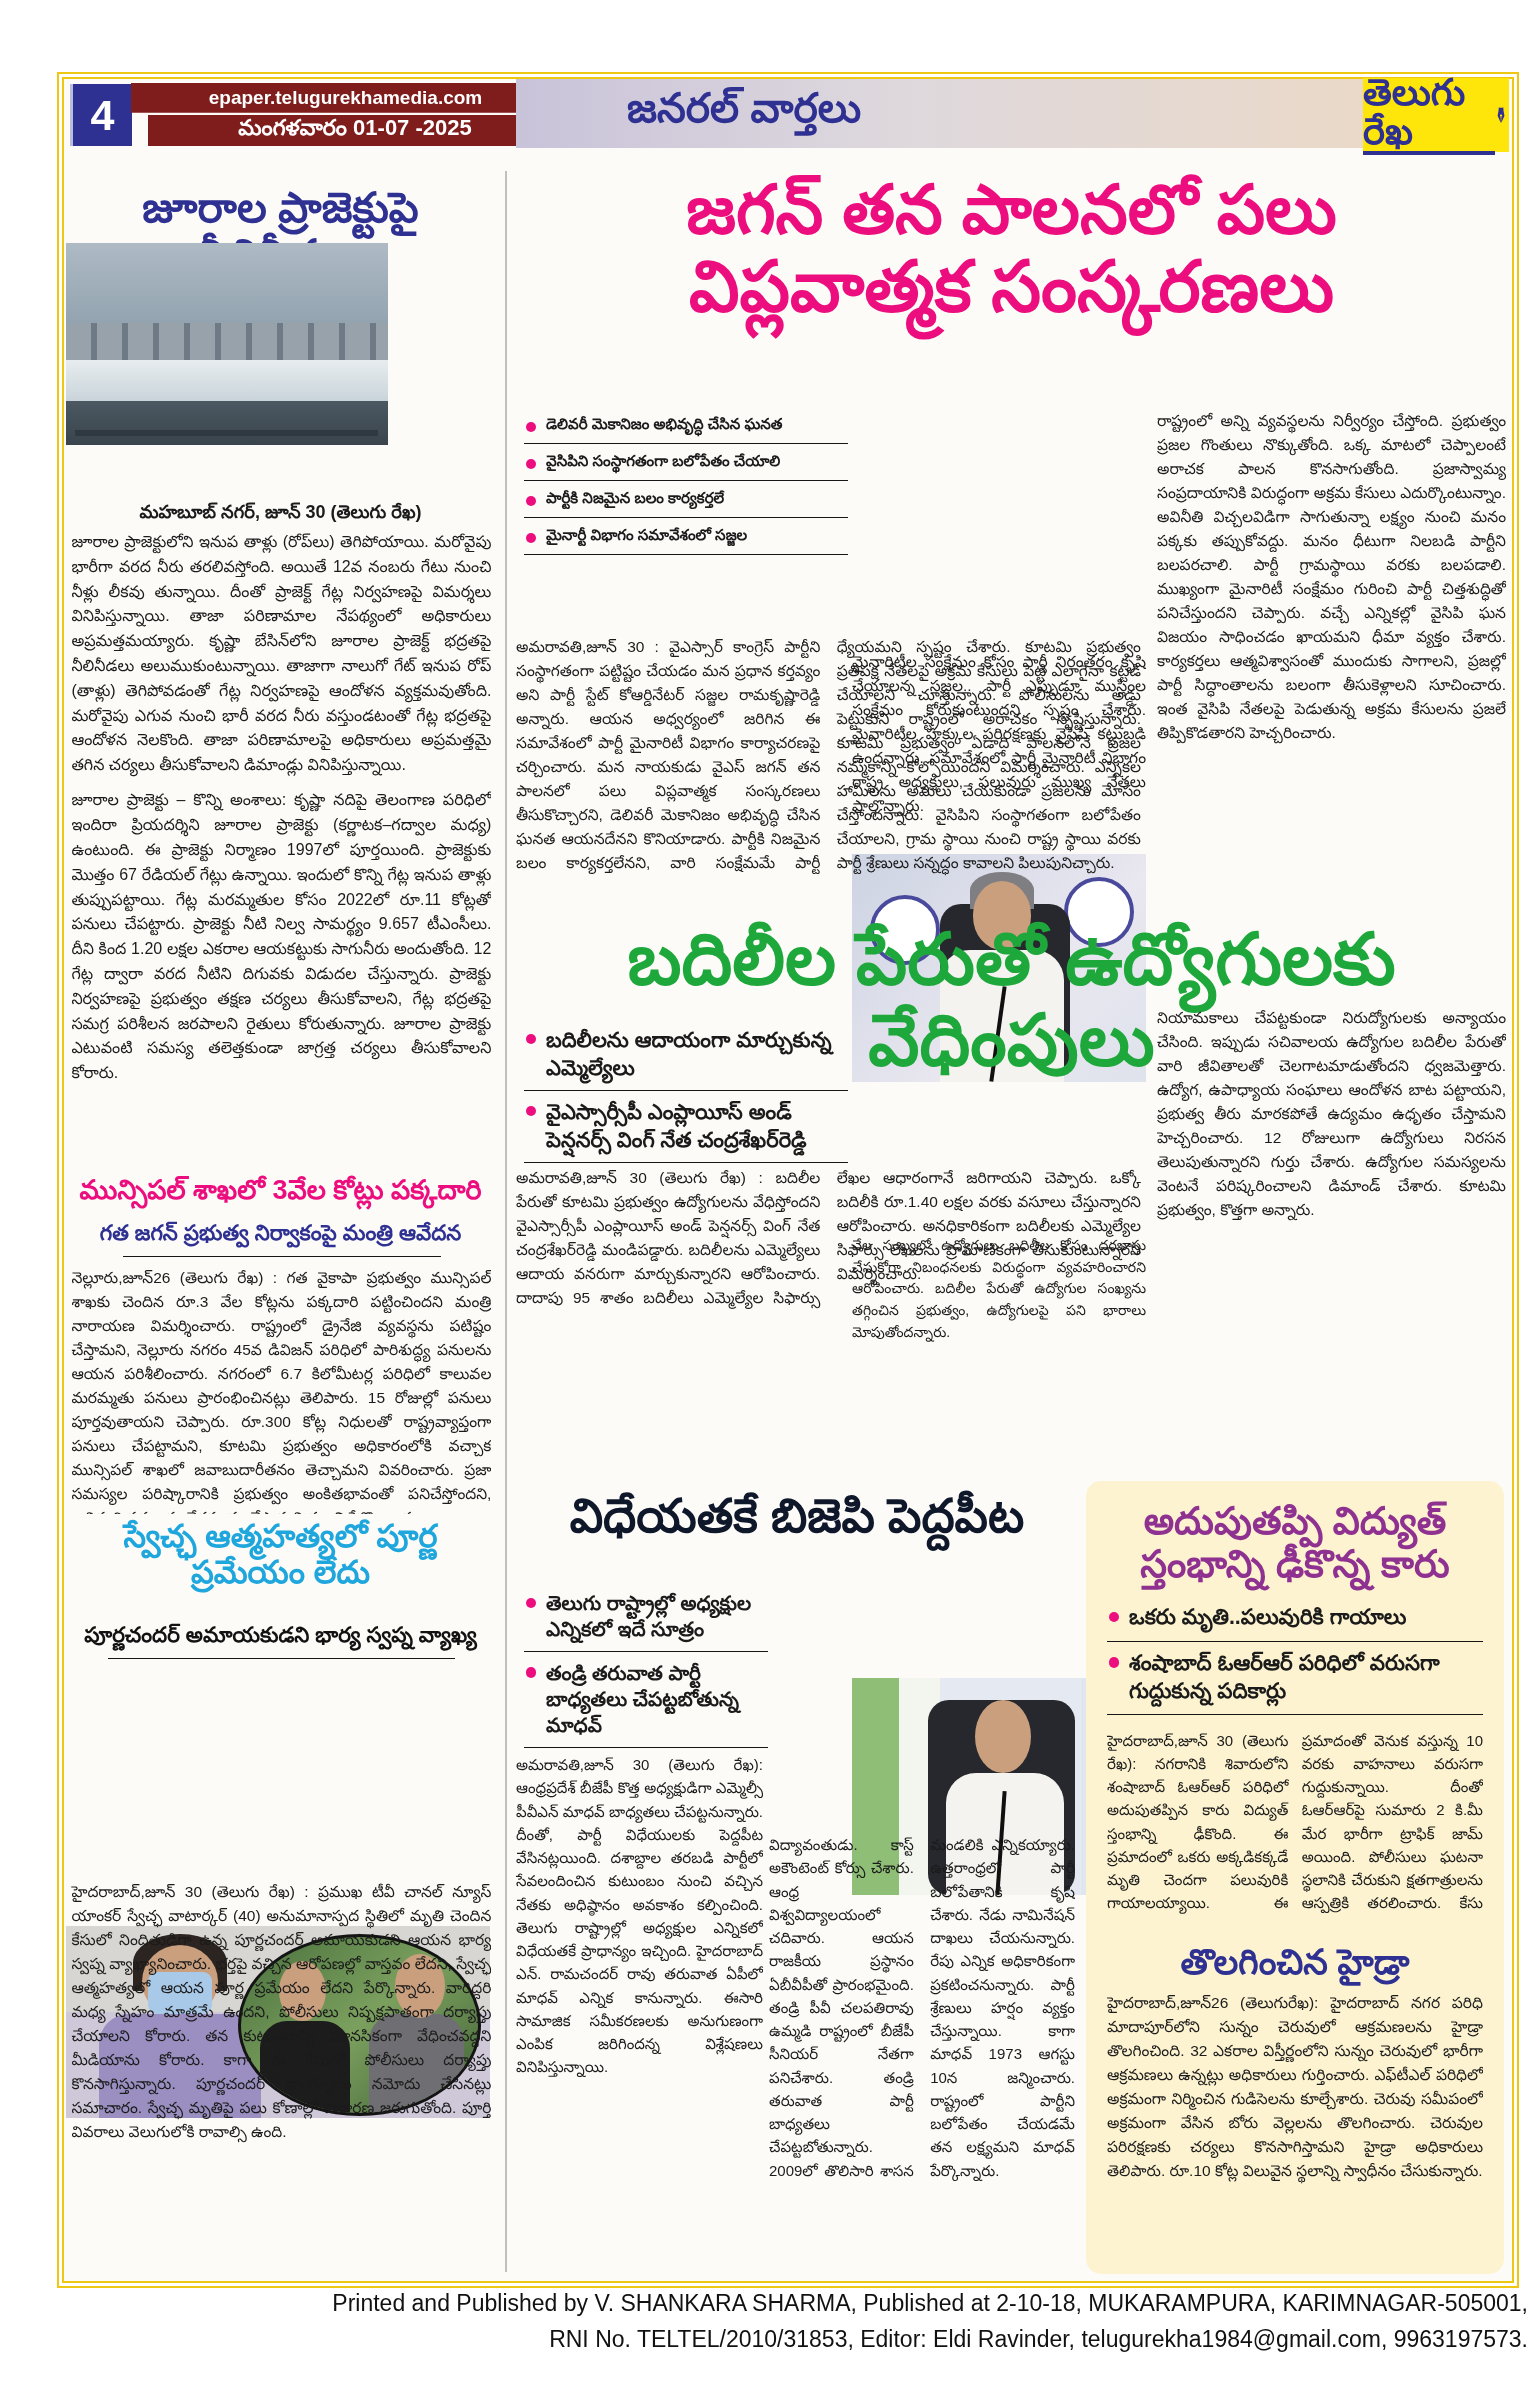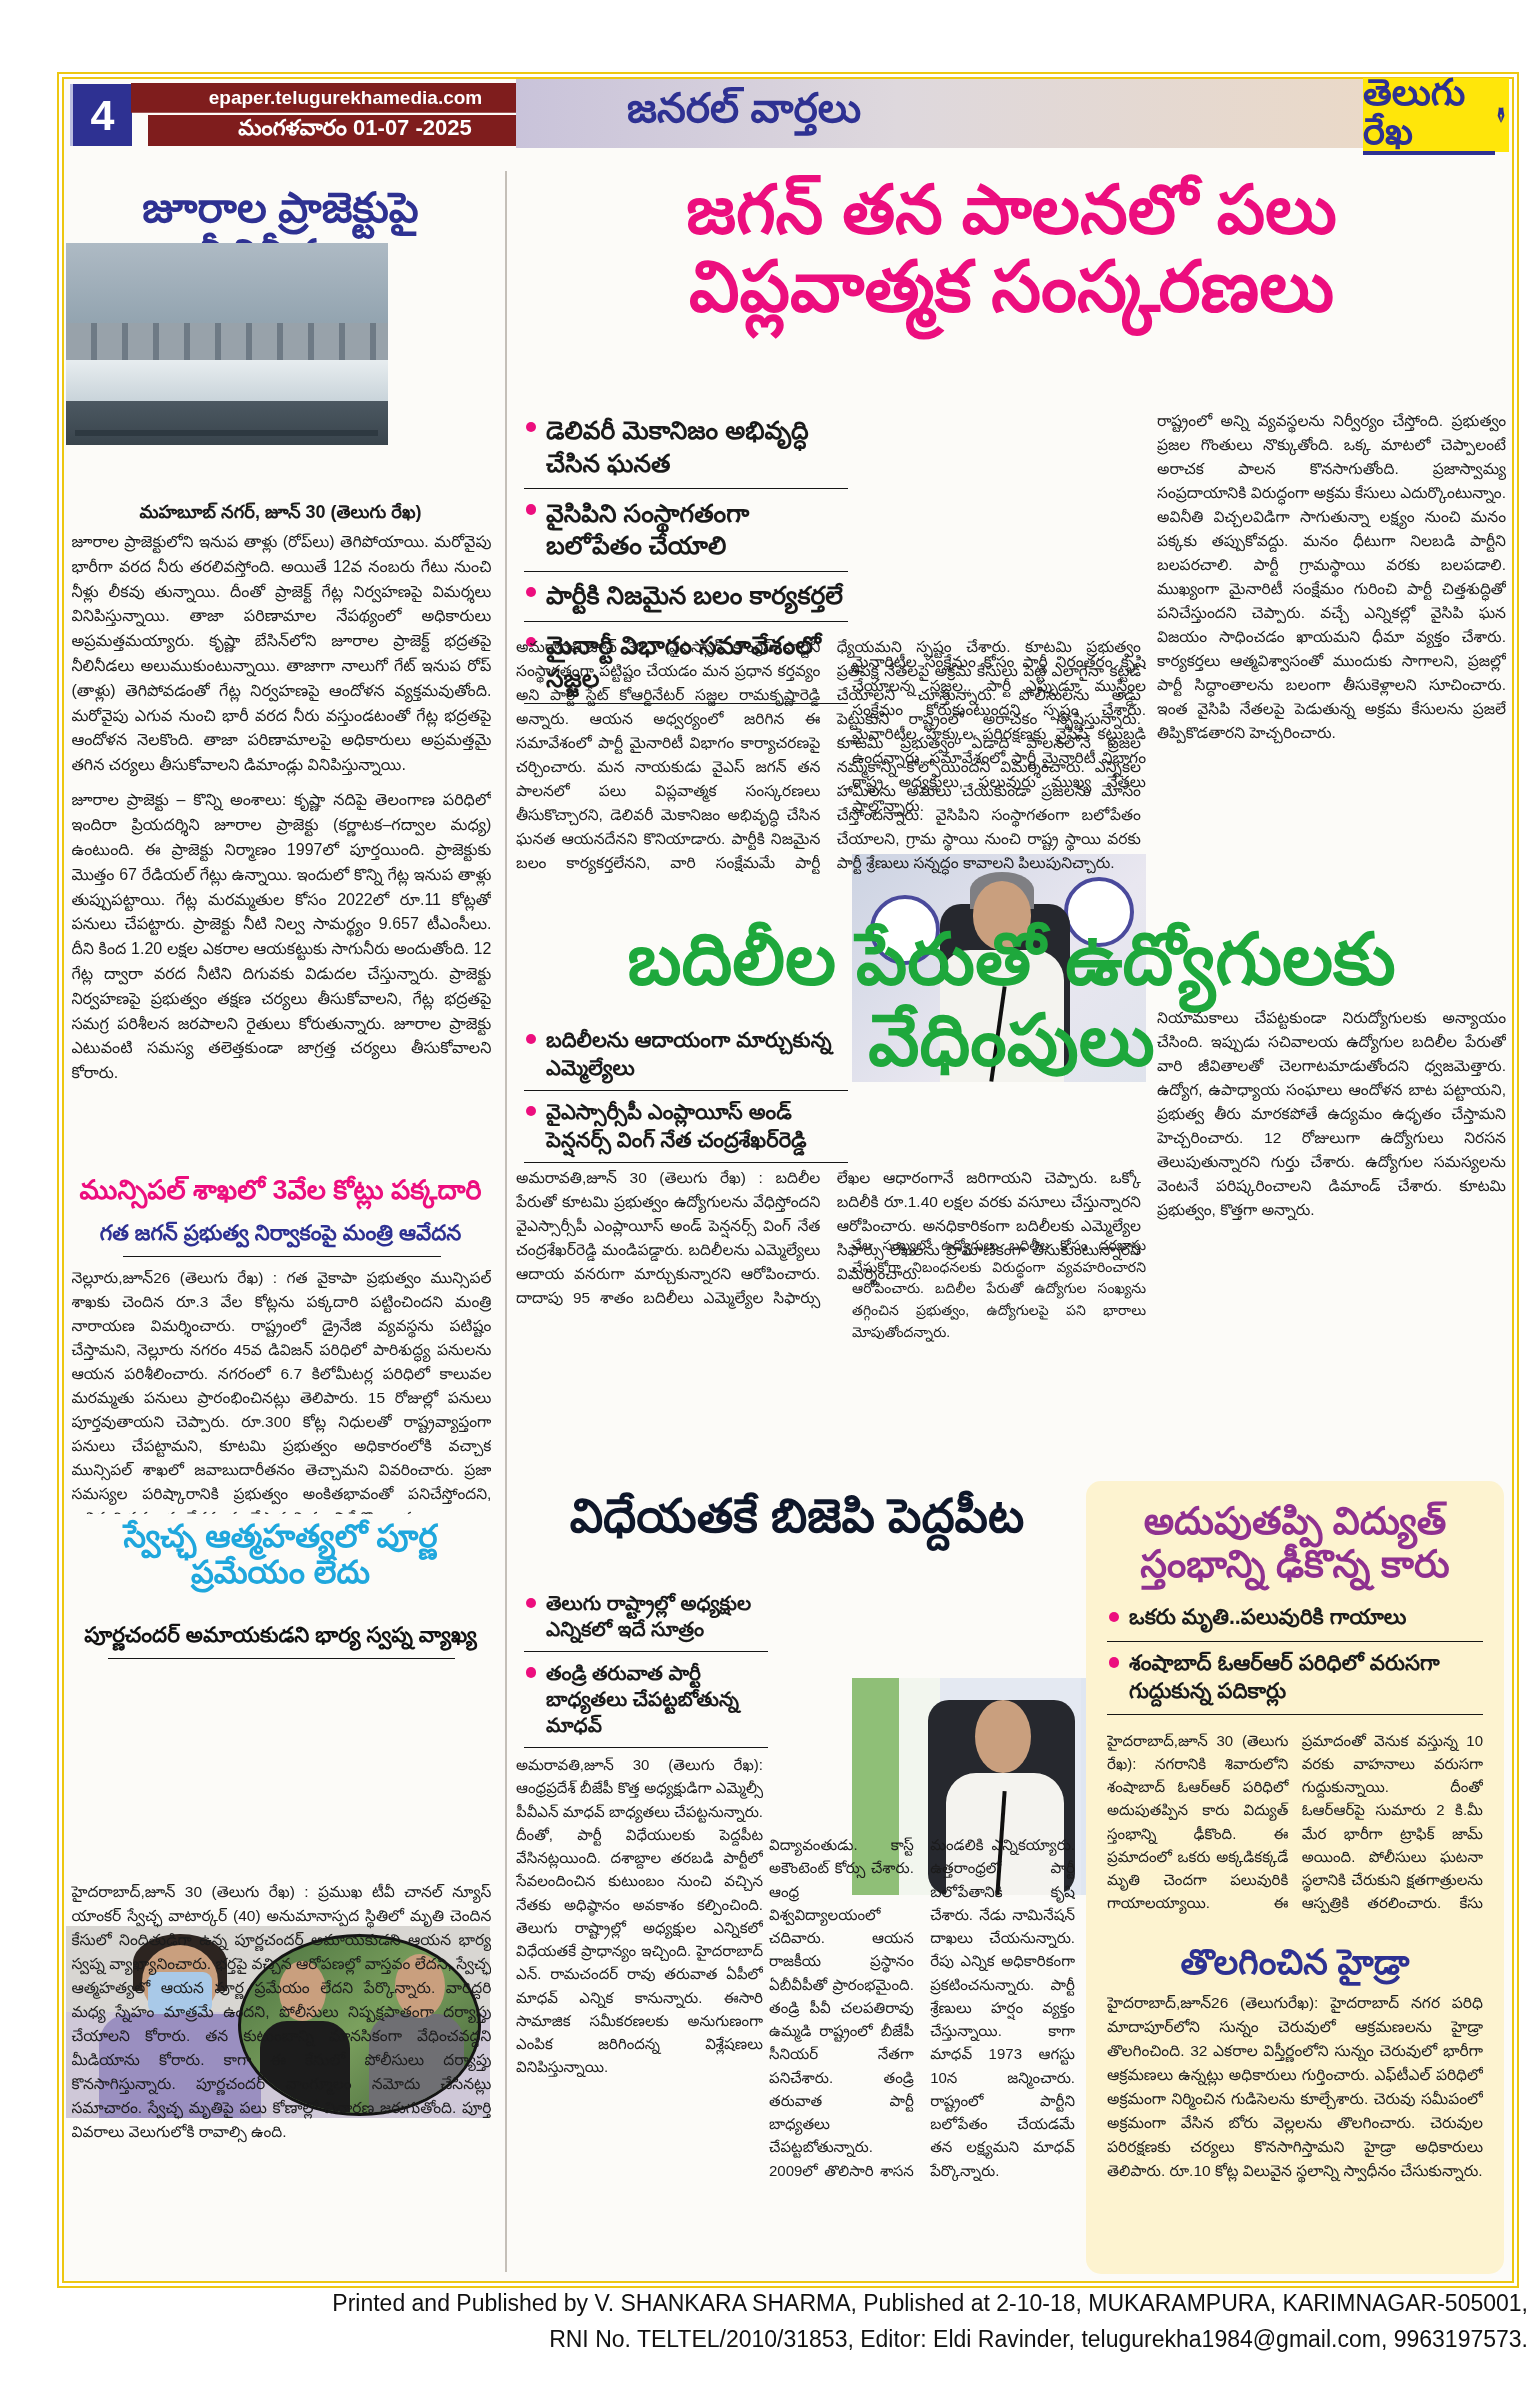--- a/index.html
+++ b/index.html
@@ -126,21 +126,21 @@
 
     <div class="abs body-t" style="left:7.4px;top:1801px;width:420px;height:390px;">హైదరాబాద్,జూన్ 30 (తెలుగు రేఖ) : ప్రముఖ టీవీ చానల్ న్యూస్ యాంకర్ స్వేచ్ఛ వాటార్కర్ (40) అనుమానాస్పద స్థితిలో మృతి చెందిన కేసులో నిందితుడిగా ఉన్న పూర్ణచందర్ అమాయకుడని ఆయన భార్య స్వప్న వ్యాఖ్యానించారు. భర్తపై వచ్చిన ఆరోపణల్లో వాస్తవం లేదని, స్వేచ్ఛ ఆత్మహత్యలో ఆయన పూర్ణ ప్రమేయం లేదని పేర్కొన్నారు. వారిద్దరి మధ్య స్నేహం మాత్రమే ఉందని, పోలీసులు నిష్పక్షపాతంగా దర్యాప్తు చేయాలని కోరారు. తన కుటుంబాన్ని మానసికంగా వేధించవద్దని మీడియాను కోరారు. కాగా ఈ కేసులో పోలీసులు దర్యాప్తు కొనసాగిస్తున్నారు. పూర్ణచందర్ వాంగ్మూలం నమోదు చేసినట్లు సమాచారం. స్వేచ్ఛ మృతిపై పలు కోణాల్లో విచారణ జరుగుతోంది. పూర్తి వివరాలు వెలుగులోకి రావాల్సి ఉంది.</div>
 
     <div class="abs vdiv" style="left:441px;top:92px;height:2101px;"></div>
 
     <div class="abs hl" style="left:452px;top:92px;width:991px;font-size:68px;color:#ec0e7e;">
       <span style="display:block;">జగన్ తన పాలనలో పలు</span>
       <span style="display:block;font-size:71px;">విప్లవాత్మక సంస్కరణలు</span>
     </div>
 
-    <ul class="bl abs" style="left:460px;top:328px;width:324px;font-size:25px;">
+    <ul class="bl abs" style="left:460px;top:328px;width:324px;font-size:15px;">
       <li><span class="dot"></span><span>డెలివరీ మెకానిజం అభివృద్ధి చేసిన ఘనత</span></li>
       <li><span class="dot"></span><span>వైసిపిని సంస్థాగతంగా బలోపేతం చేయాలి</span></li>
       <li><span class="dot"></span><span>పార్టీకి నిజమైన బలం కార్యకర్తలే</span></li>
       <li><span class="dot"></span><span>మైనార్టీ విభాగం సమావేశంలో సజ్జల</span></li>
     </ul>
 
     <div class="abs photo sajjala" style="left:788px;top:333px;width:294px;height:228px;">
       <div class="logo-circle" style="left:6%;top:18%;"></div>
       <div class="logo-circle" style="right:4%;top:10%;"></div>
       <div class="ph-chair" style="left:30%;top:22%;width:44%;height:78%;"></div>

